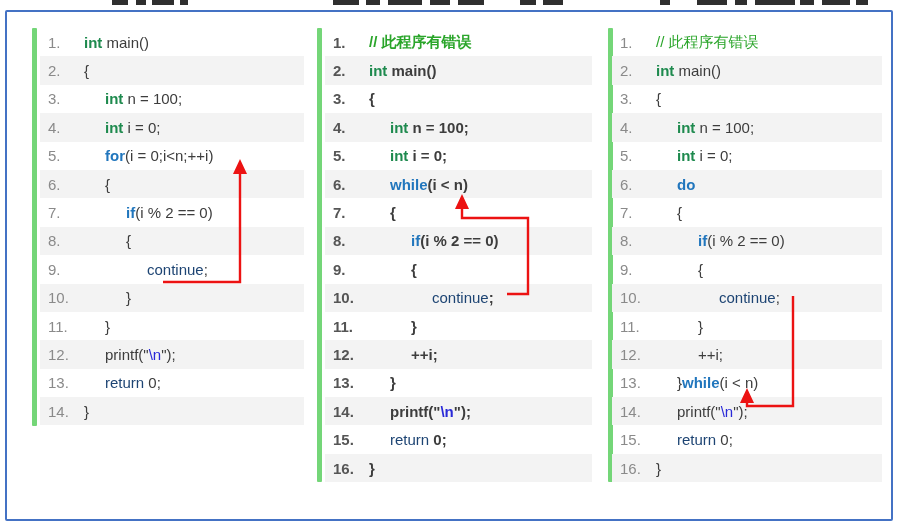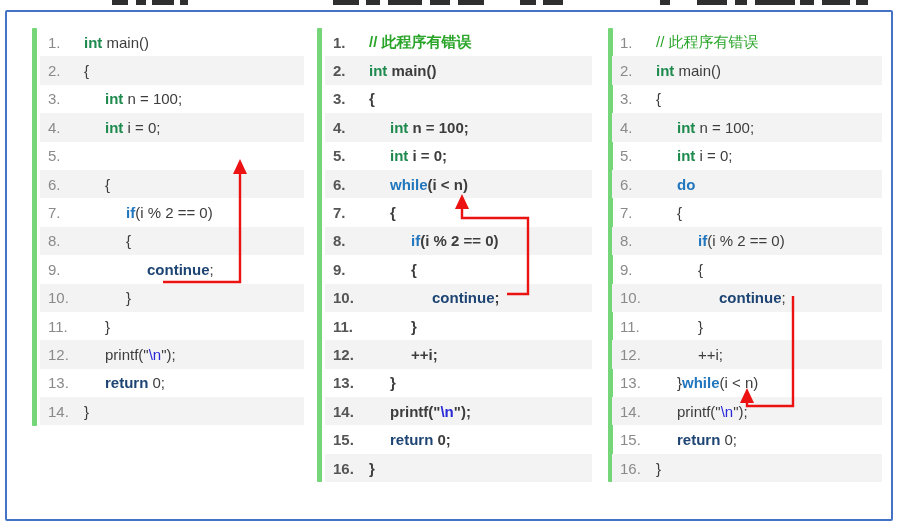--- a/index.html
+++ b/index.html
@@ -16,21 +16,21 @@
   .panel{position:absolute;top:28px;}
   .row{
     display:flex;align-items:center;height:28.4px;
     font-size:15px;color:#3d3d3d;white-space:pre;
   }
   .row.stripe{background:#f3f3f3;}
   .num{width:36px;flex:0 0 36px;padding-left:8px;color:#8a8a8a;}
   .code{display:inline-block;}
   .g{font-weight:700;}
   .b{font-weight:700;}
-  .n{font-weight:700;}
+  .n{font-weight:400;}
   .bold .row{font-weight:700;color:#2b2b2b;}
   .bold .num{color:#555555;}
   svg.arrows{position:absolute;left:0;top:0;pointer-events:none;}
 </style>
 </head>
 <body>
 
 <div>
     <div class="frag" style="left: 112px; width: 16px;"></div>
     <div class="frag" style="left: 136px; width: 10px;"></div>
@@ -54,21 +54,21 @@
 
 <div class="frame"></div>
 
 <div id="panels">
     <div class="bar" style="left: 32px; height: 397.6px; background: rgb(116, 214, 120);"></div>
     <div class="panel" style="left: 40px; width: 264px;">
       <div class="row"><span class="num">1.</span><span class="code" style="padding-left: 0px;"><span class="g" style="color: rgb(30, 138, 78);">int</span><span class="p" style="color: rgb(61, 61, 61);"> main()</span></span></div>
       <div class="row stripe"><span class="num">2.</span><span class="code" style="padding-left: 0px;"><span class="p" style="color: rgb(61, 61, 61);">{</span></span></div>
       <div class="row"><span class="num">3.</span><span class="code" style="padding-left: 21px;"><span class="g" style="color: rgb(30, 138, 78);">int</span><span class="p" style="color: rgb(61, 61, 61);"> n = 100;</span></span></div>
       <div class="row stripe"><span class="num">4.</span><span class="code" style="padding-left: 21px;"><span class="g" style="color: rgb(30, 138, 78);">int</span><span class="p" style="color: rgb(61, 61, 61);"> i = 0;</span></span></div>
-      <div class="row"><span class="num">5.</span></div>
+      <div class="row"><span class="num">5.</span><span class="code" style="padding-left: 21px;"><span class="b" style="color: rgb(33, 118, 189);">for</span><span class="p" style="color: rgb(61, 61, 61);">(i = 0;i&lt;n;++i)</span></span></div>
       <div class="row stripe"><span class="num">6.</span><span class="code" style="padding-left: 21px;"><span class="p" style="color: rgb(61, 61, 61);">{</span></span></div>
       <div class="row"><span class="num">7.</span><span class="code" style="padding-left: 42px;"><span class="b" style="color: rgb(33, 118, 189);">if</span><span class="p" style="color: rgb(61, 61, 61);">(i % 2 == 0)</span></span></div>
       <div class="row stripe"><span class="num">8.</span><span class="code" style="padding-left: 42px;"><span class="p" style="color: rgb(61, 61, 61);">{</span></span></div>
       <div class="row"><span class="num">9.</span><span class="code" style="padding-left: 63px;"><span class="n" style="color: rgb(29, 68, 115);">continue</span><span class="p" style="color: rgb(61, 61, 61);">;</span></span></div>
       <div class="row stripe"><span class="num">10.</span><span class="code" style="padding-left: 42px;"><span class="p" style="color: rgb(61, 61, 61);">}</span></span></div>
       <div class="row"><span class="num">11.</span><span class="code" style="padding-left: 21px;"><span class="p" style="color: rgb(61, 61, 61);">}</span></span></div>
       <div class="row stripe"><span class="num">12.</span><span class="code" style="padding-left: 21px;"><span class="p" style="color: rgb(61, 61, 61);">printf("</span><span class="s" style="color: rgb(41, 41, 216);">\n</span><span class="p" style="color: rgb(61, 61, 61);">");</span></span></div>
       <div class="row"><span class="num">13.</span><span class="code" style="padding-left: 21px;"><span class="n" style="color: rgb(29, 68, 115);">return</span><span class="p" style="color: rgb(61, 61, 61);"> 0;</span></span></div>
       <div class="row stripe"><span class="num">14.</span><span class="code" style="padding-left: 0px;"><span class="p" style="color: rgb(61, 61, 61);">}</span></span></div>
     </div>

